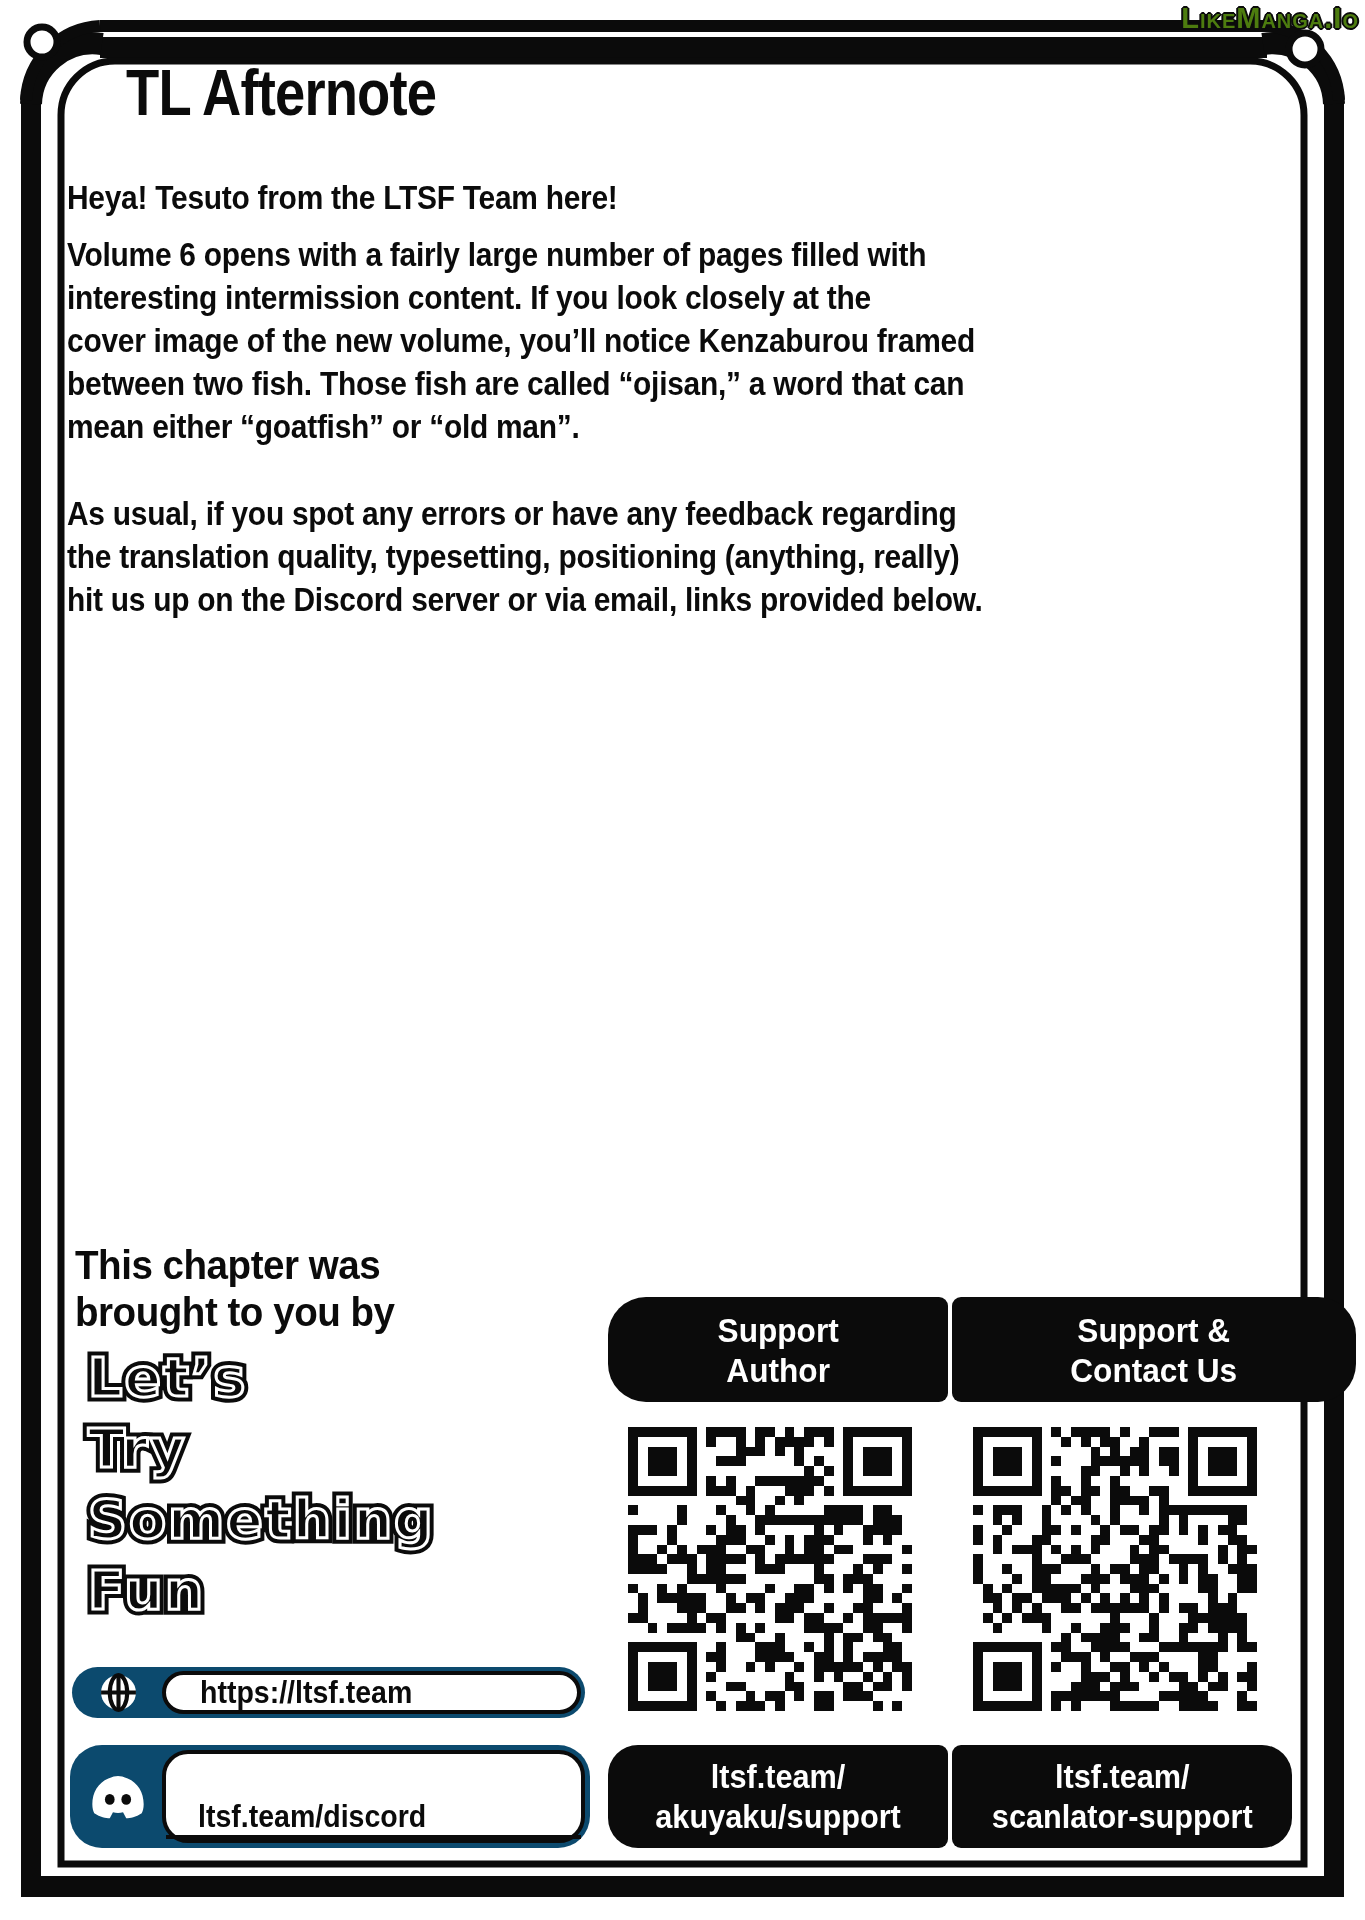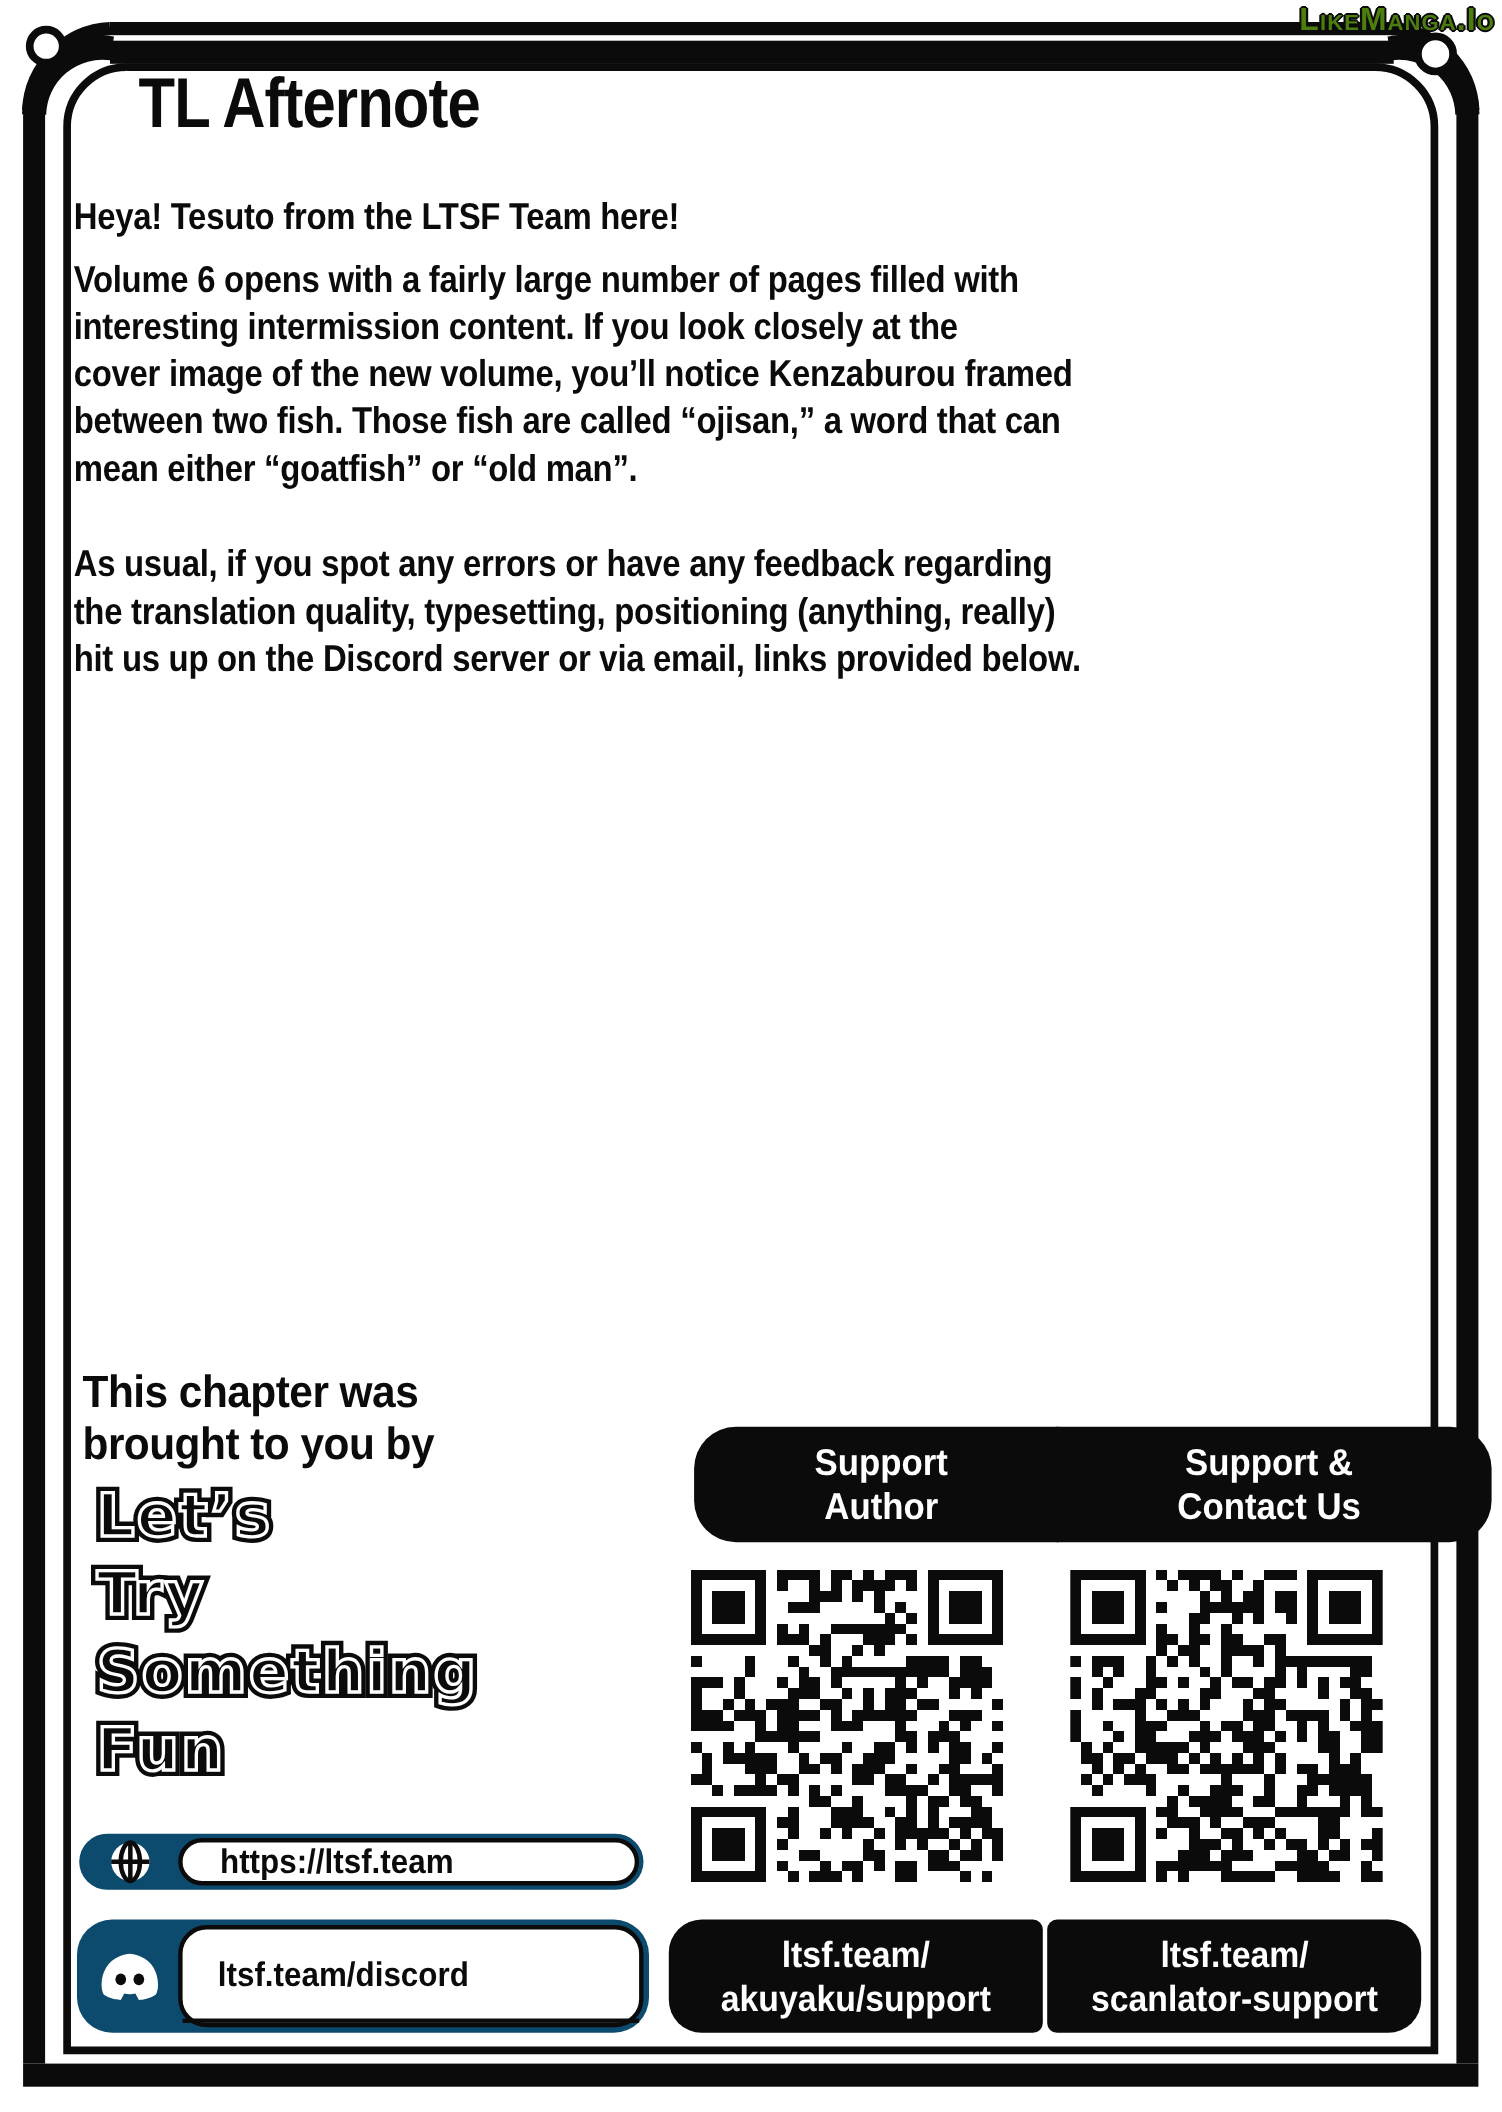--- a/index.html
+++ b/index.html
@@ -37,21 +37,21 @@
   .logo-line{position:relative;height:71px;font-family:"DejaVu Sans",sans-serif;
              font-weight:700;font-size:54px;letter-spacing:2px;}
   .logo-line span{position:absolute;left:0;top:0;white-space:nowrap;}
   .logo-under{color:#0b0b0b;-webkit-text-stroke:11px #0b0b0b;}
   .logo-over{color:#0b0b0b;-webkit-text-stroke:3px #ffffff;}
 
   .black-box{
     background:#0b0b0b;color:#ffffff;display:flex;align-items:center;justify-content:center;
     font-weight:700;text-align:center;z-index:1;
   }
-  #support-author-button{left:608px;top:1297px;width:340px;height:105px;border-radius:38px 9px 9px 38px;font-size:34px;line-height:40px;margin-left:23px;}
+  #support-author-button{left:608px;top:1297px;width:340px;height:105px;border-radius:38px 9px 9px 38px;font-size:34px;line-height:40px;}
   #support-contact-button{left:952px;top:1297px;width:404px;height:105px;border-radius:9px 38px 38px 9px;font-size:34px;line-height:40px;}
   #support-author-url{left:608px;top:1745px;width:340px;height:103px;border-radius:30px 9px 9px 30px;font-size:33px;line-height:40px;}
   #support-contact-url{left:952px;top:1745px;width:340px;height:103px;border-radius:9px 30px 30px 9px;font-size:33px;line-height:40px;}
 
   .qr{width:284px;height:284px;top:1427px;z-index:1;}
   #qr-support-author{left:628px;}
   #qr-support-contact{left:973px;}
   .qr svg{width:100%;height:100%;display:block;}
 
   .link-pill{background:#0c4a6e;z-index:1;}
@@ -60,21 +60,21 @@
   .pill-icon{position:absolute;display:block;}
   #globe-wrap{left:26px;top:5px;width:41px;height:41px;}
   #discord-wrap{left:17px;top:28px;width:62px;height:48px;}
   .pill-inner{
     position:absolute;background:#ffffff;border:4px solid #0b0b0b;box-sizing:border-box;
     display:flex;flex-direction:column;justify-content:center;
     font-weight:700;color:#0b0b0b;
   }
   #website-pill .pill-inner{left:90px;top:4px;right:4px;bottom:4px;border-radius:22px;font-size:31px;padding-left:34px;}
   #discord-pill .pill-inner{left:92px;top:5px;right:5px;bottom:5px;border-radius:26px;font-size:31px;}
-  .pill-row{flex:1;display:flex;align-items:center;padding-left:32px;}
+  .pill-row{flex:1;display:flex;align-items:flex-end;padding-left:32px;}
   .pill-divider{height:4px;background:#0b0b0b;margin:0;}
 </style>
 </head>
 <body>
 
 <svg id="frame-svg" class="abs" width="1365" height="1920" viewBox="0 0 1365 1920">
   <g fill="#0b0b0b" stroke="none">
     <rect x="100" y="20" width="1167" height="12"></rect>
     <rect x="100" y="37" width="1167" height="21"></rect>
     <rect x="21" y="98" width="20" height="1778"></rect>

